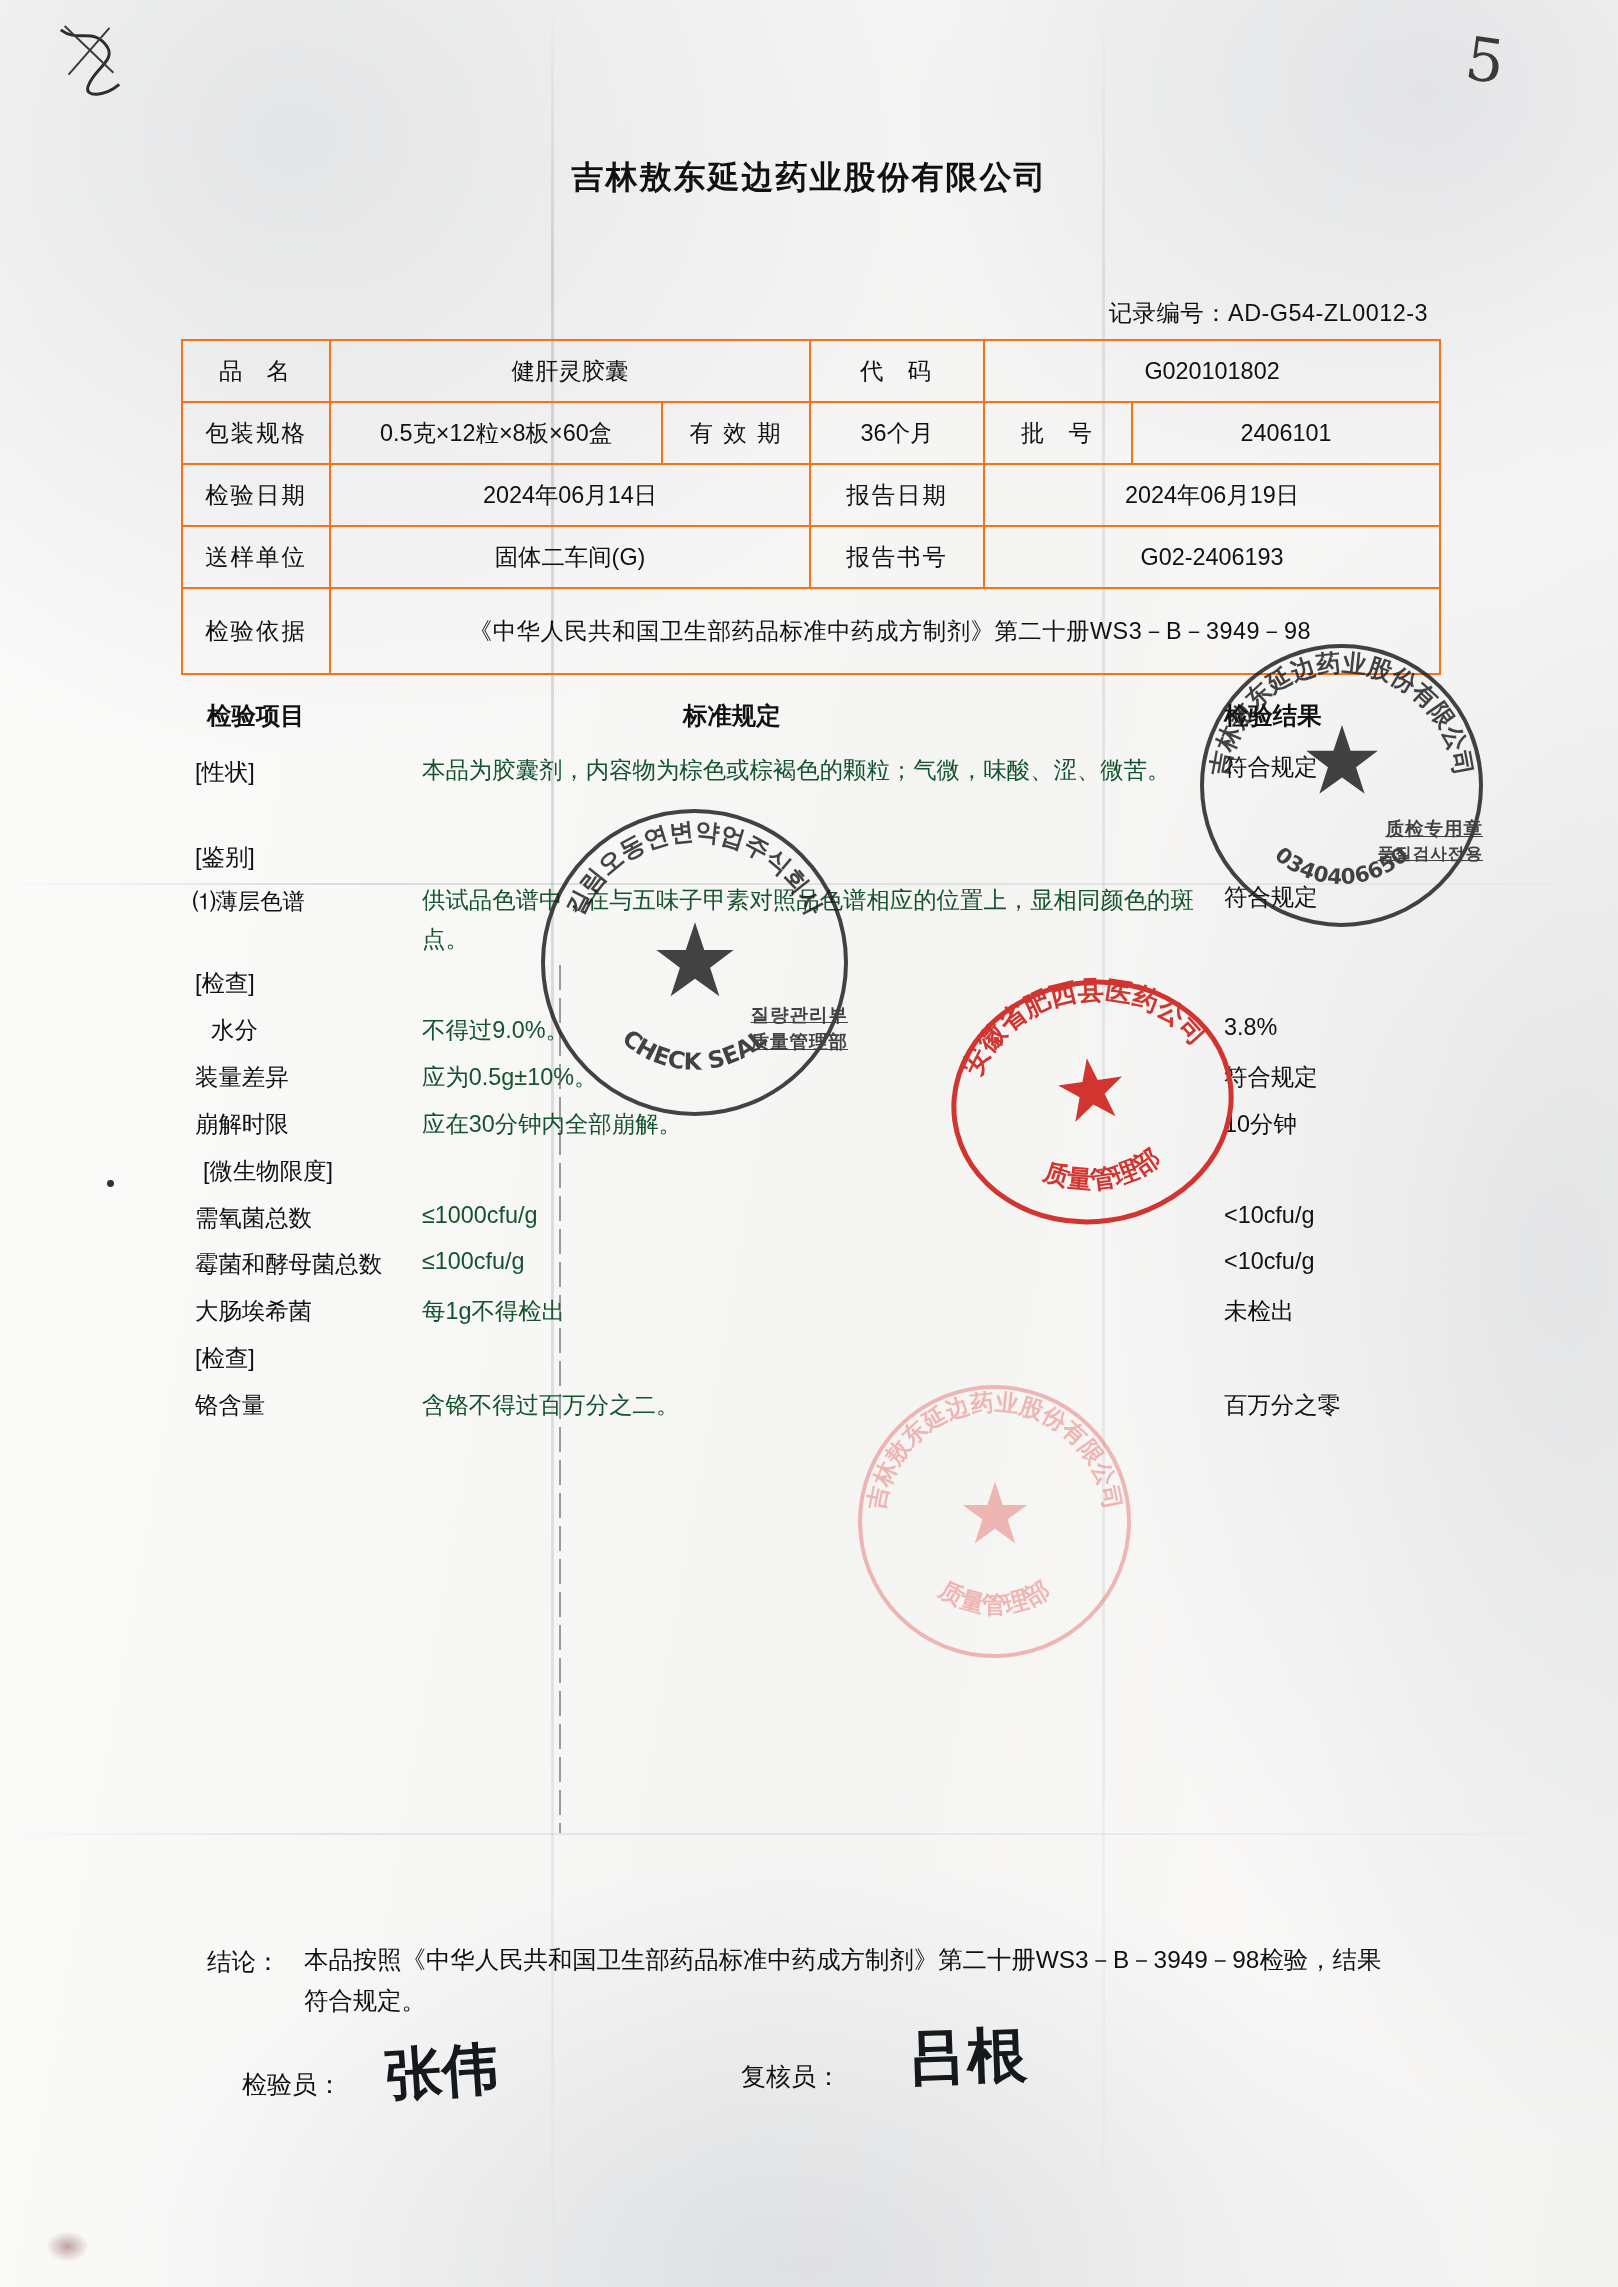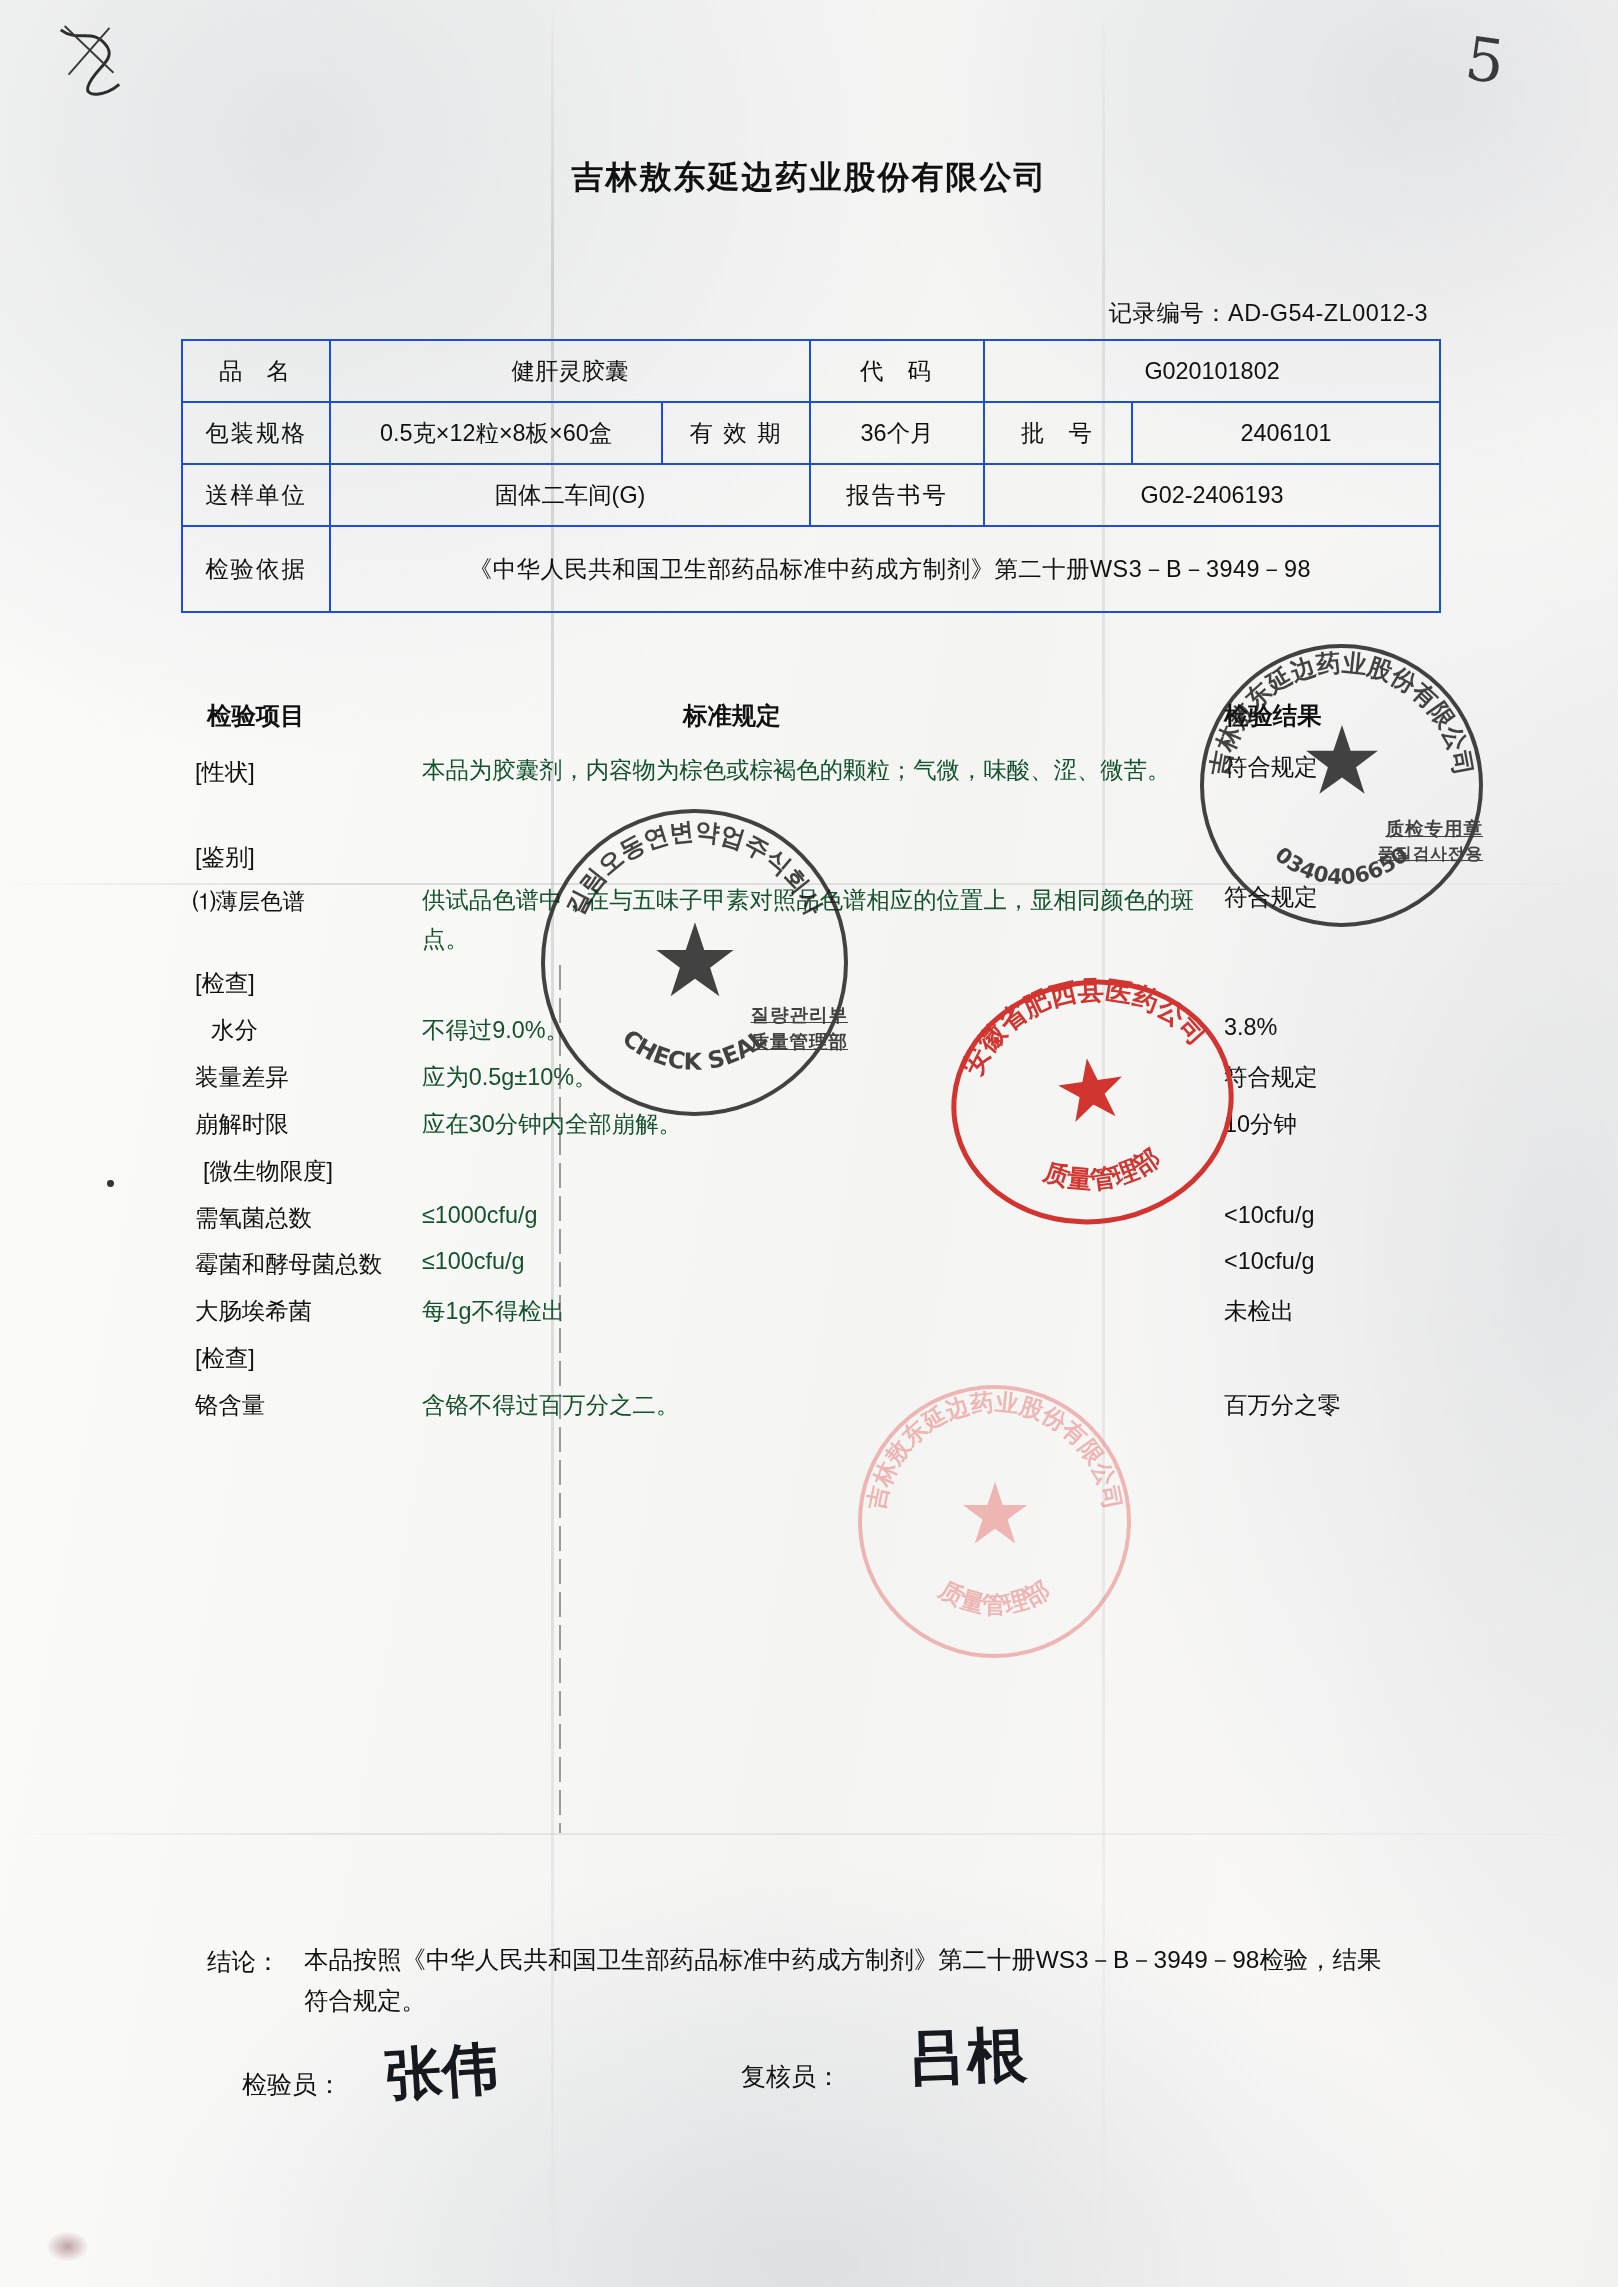--- a/index.html
+++ b/index.html
@@ -80,21 +80,21 @@
   .info-table {
     position: absolute;
     left: 181px;
     top: 339px;
     width: 1258px;
     border-collapse: collapse;
     table-layout: fixed;
     font-size: 23.4px;
   }
   .info-table td {
-    border: 2px solid #1d4ed8;
+    border: 2px solid #f97316;
     height: 60px;
     padding: 0 7.8px;
     text-align: center;
     vertical-align: middle;
     color: #111;
     white-space: nowrap;
   }
   .lbl { letter-spacing: 8.8px; padding-left: 13.7px !important; }
   .lbl-tight { letter-spacing: 2px; }
   .left-al { text-align: left; padding-left: 17.6px !important; letter-spacing: 0.5px; }
@@ -282,20 +282,26 @@
         </tr>
         <tr>
           <td class="lbl-tight">包装规格</td>
           <td>0.5克×12粒×8板×60盒</td>
           <td class="lbl-tight">有 效 期</td>
           <td>36个月</td>
           <td class="lbl">批    号</td>
           <td>2406101</td>
         </tr>
         <tr>
+          <td class="lbl-tight">检验日期</td>
+          <td colspan="2">2024年06月14日</td>
+          <td class="lbl-tight">报告日期</td>
+          <td colspan="2">2024年06月19日</td>
+        </tr>
+        <tr>
           <td class="lbl-tight">送样单位</td>
           <td colspan="2">固体二车间(G)</td>
           <td class="lbl-tight">报告书号</td>
           <td colspan="2">G02-2406193</td>
         </tr>
         <tr style="height:84px">
           <td class="lbl-tight" style="height:84px">检验依据</td>
           <td class="left-al" colspan="5" style="height:84px">《中华人民共和国卫生部药品标准中药成方制剂》第二十册WS3－B－3949－98</td>
         </tr>
       </tbody>

